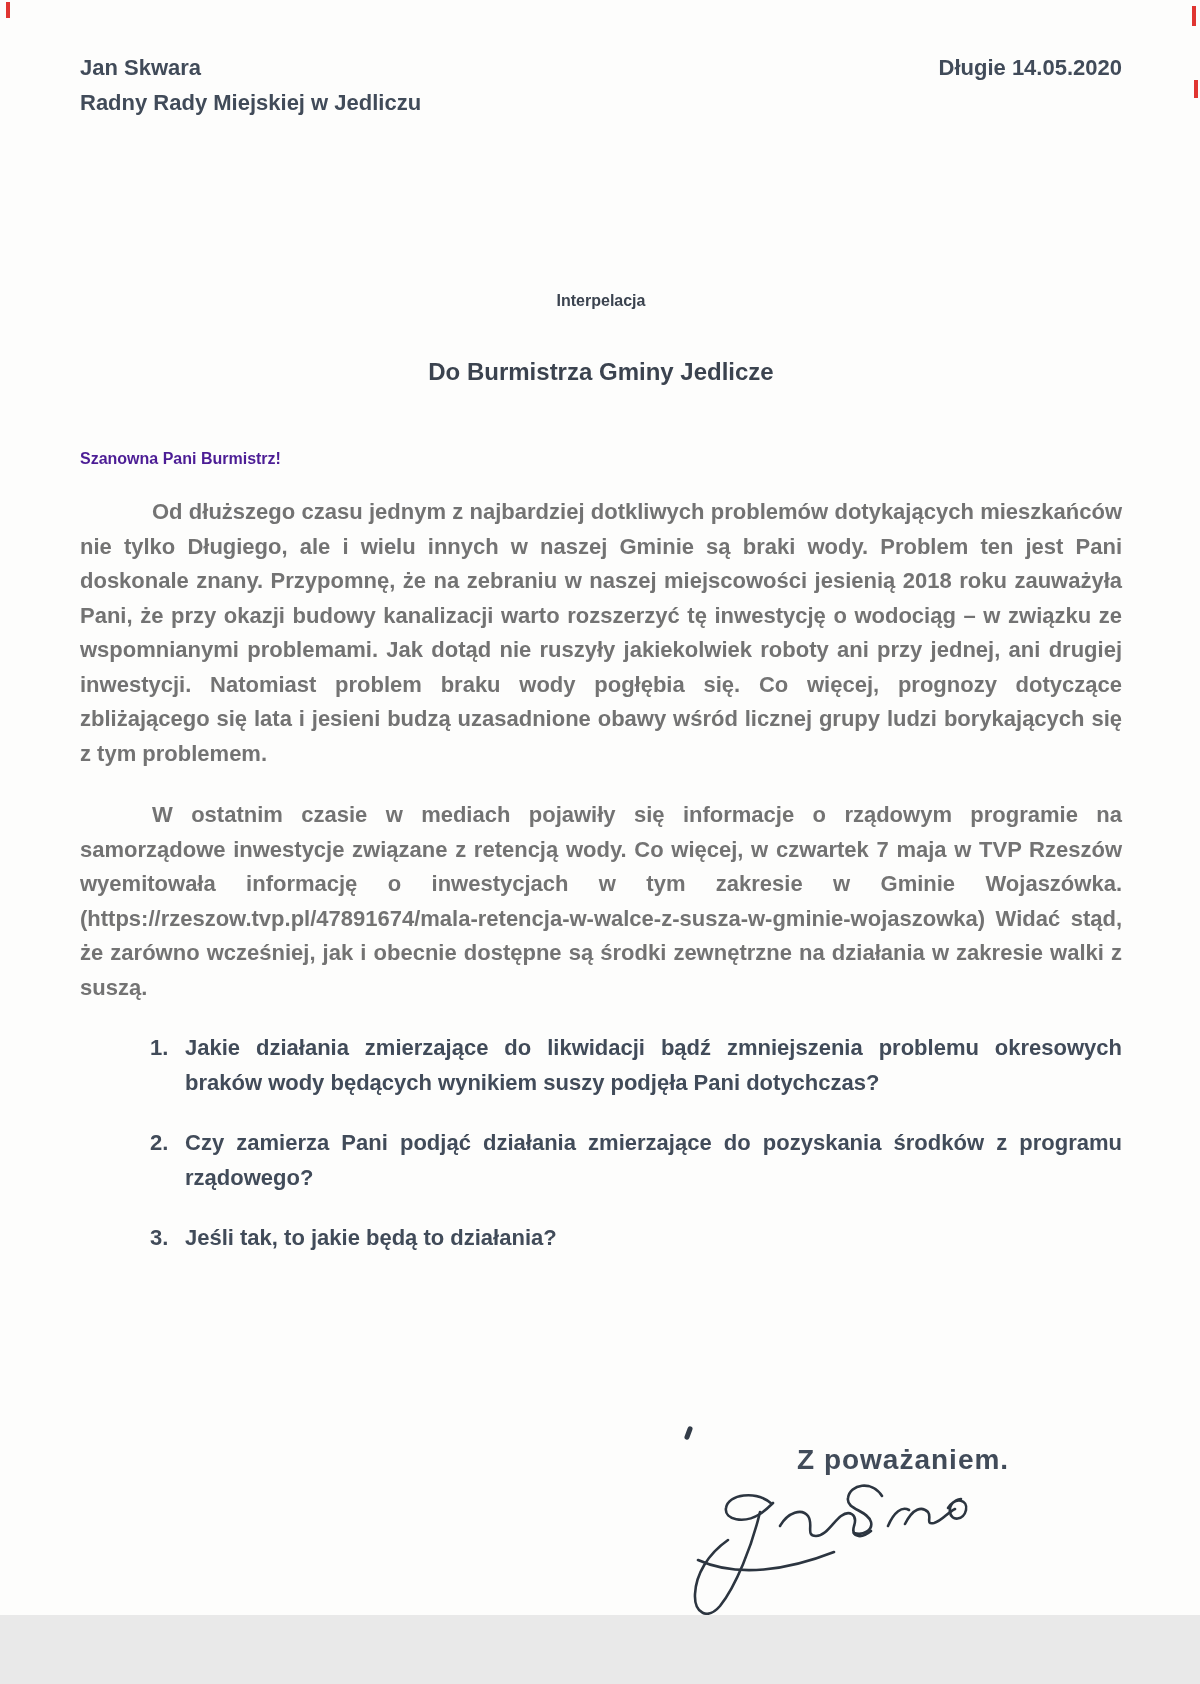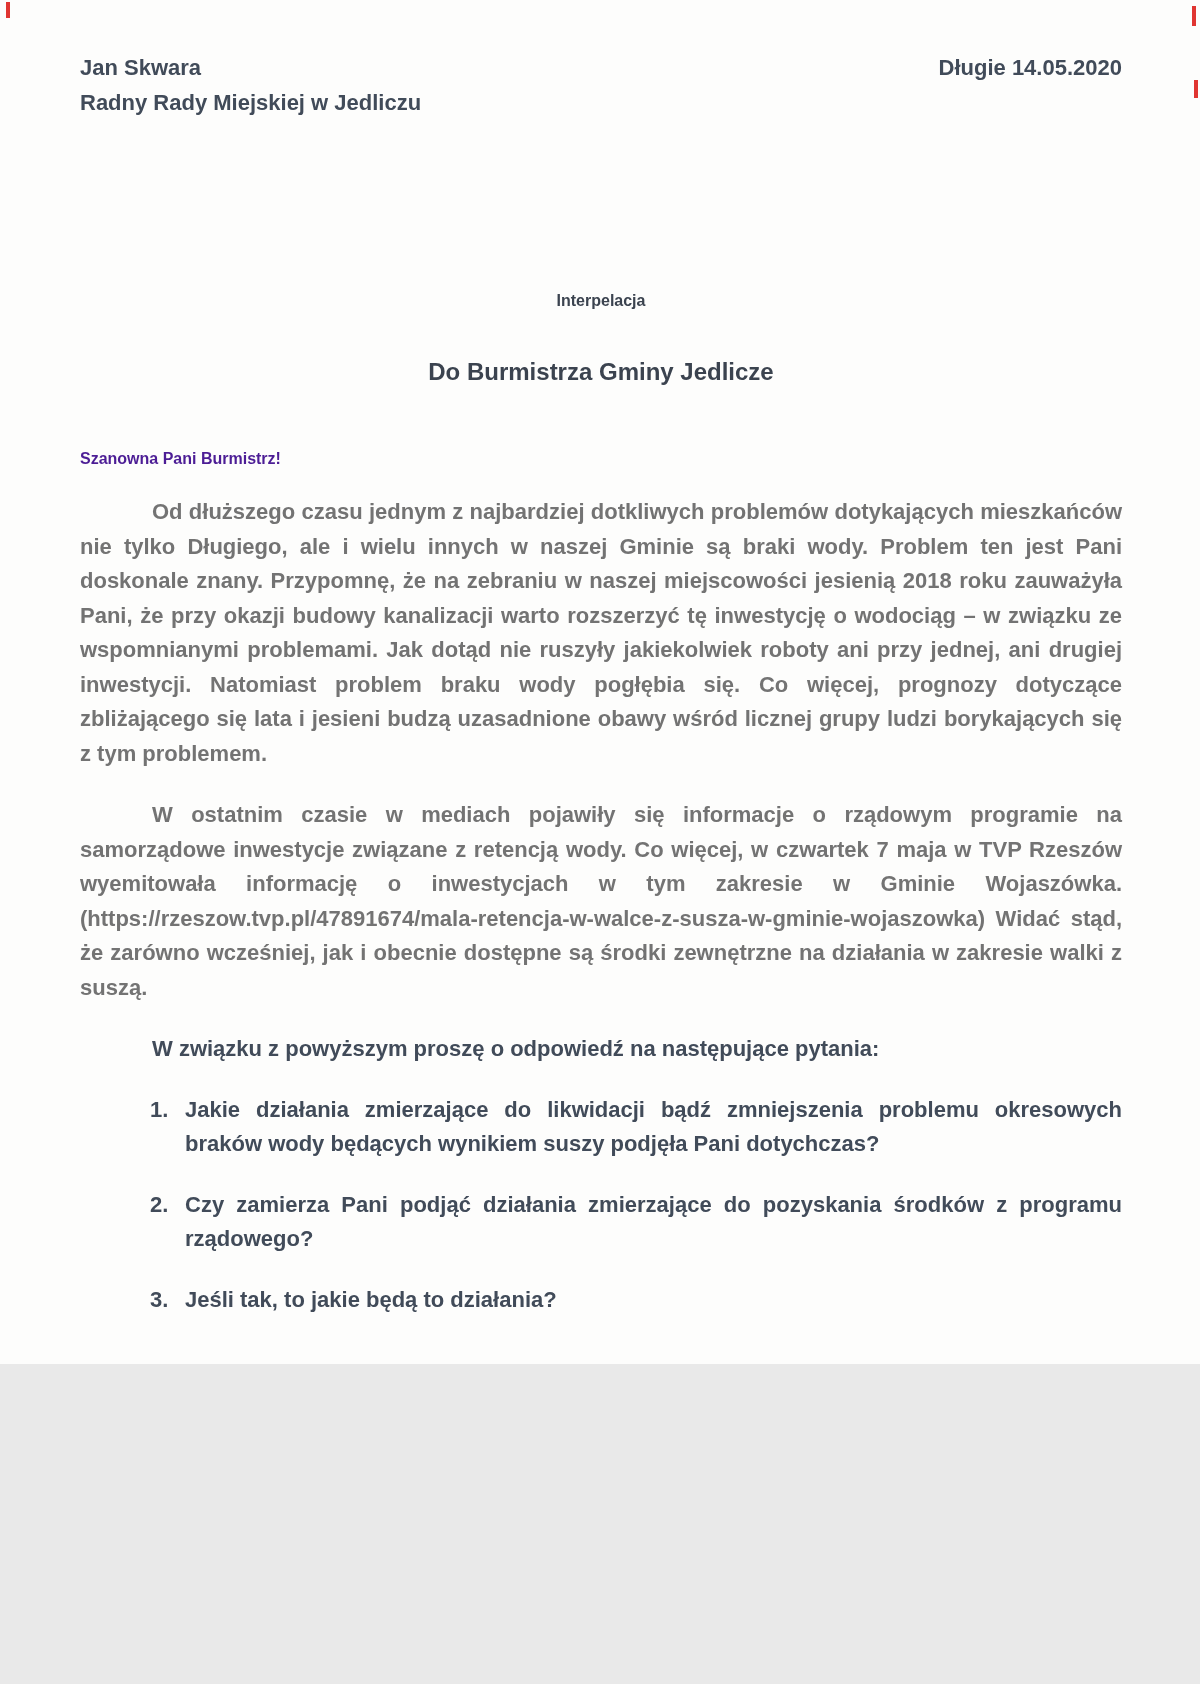--- a/index.html
+++ b/index.html
@@ -1,18 +1,18 @@
 <!DOCTYPE html>
 <html lang="pl"><head>
 <meta charset="utf-8">
 <style>
   html,body{margin:0;padding:0;background:#e9e9e9;}
   .page{
     position:relative;
-    width:1200px;height:1364px;
+    width:1200px;height:1615px;
     margin:0 auto;
     background:#fdfdfc;
     color:#3c4552;
     font-family:"Liberation Sans","DejaVu Sans",sans-serif;
     overflow:hidden;
   }
   .content{padding:50px 78px 0 80px;}
   .header-row{display:flex;justify-content:space-between;align-items:flex-start;
     font-size:22px;line-height:35px;font-weight:bold;color:#414b59;}
   .sender div{white-space:nowrap;}
@@ -75,21 +75,20 @@
       <div class="title-line1">Interpelacja</div>
       <div class="title-line2">Do Burmistrza Gminy Jedlicze</div>
     </div>
 
     <div class="salutation">Szanowna Pani Burmistrz!</div>
 
     <p class="para indent">Od dłuższego czasu jednym z najbardziej dotkliwych problemów dotykających mieszkańców nie tylko Długiego, ale i wielu innych w naszej Gminie są braki wody. Problem ten jest Pani doskonale znany. Przypomnę, że na zebraniu w naszej miejscowości jesienią 2018 roku zauważyła Pani, że przy okazji budowy kanalizacji warto rozszerzyć tę inwestycję o wodociąg – w związku ze wspomnianymi problemami. Jak dotąd nie ruszyły jakiekolwiek roboty ani przy jednej, ani drugiej inwestycji. Natomiast problem braku wody pogłębia się. Co więcej, prognozy dotyczące zbliżającego się lata i jesieni budzą uzasadnione obawy wśród licznej grupy ludzi borykających się z tym problemem.</p>
 
     <p class="para indent">W ostatnim czasie w mediach pojawiły się informacje o rządowym programie na samorządowe inwestycje związane z retencją wody. Co więcej, w czwartek 7 maja w TVP Rzeszów wyemitowała informację o inwestycjach w tym zakresie w Gminie Wojaszówka. (https://rzeszow.tvp.pl/47891674/mala-retencja-w-walce-z-susza-w-gminie-wojaszowka) Widać stąd, że zarówno wcześniej, jak i obecnie dostępne są środki zewnętrzne na działania w zakresie walki z suszą.</p>
 
-    <div class="q-intro">W związku z powyższym proszę o odpowiedź na następujące pytania:</div>
 
     <ol class="questions">
       <li>
         <span class="q-num">1.</span>
         <span class="q-text">Jakie działania zmierzające do likwidacji bądź zmniejszenia problemu okresowych braków wody będących wynikiem suszy podjęła Pani dotychczas?</span>
       </li>
       <li>
         <span class="q-num">2.</span>
         <span class="q-text">Czy zamierza Pani podjąć działania zmierzające do pozyskania środków z programu rządowego?</span>
       </li>

